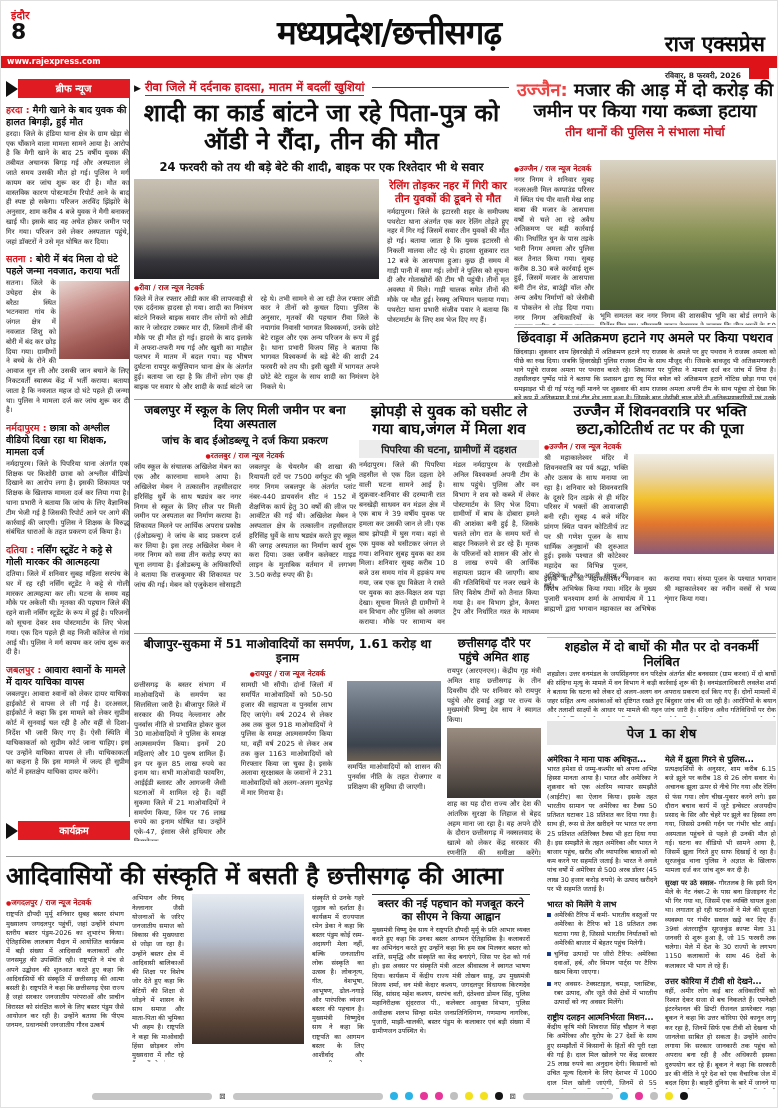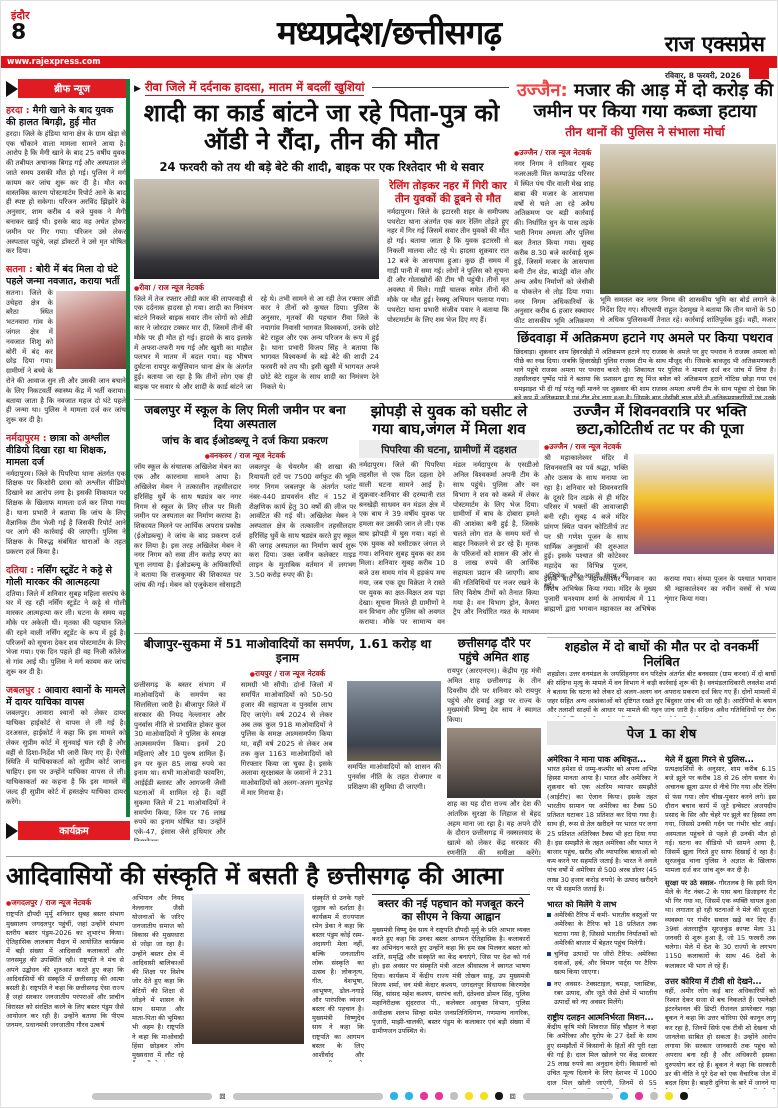--- a/index.html
+++ b/index.html
@@ -19,21 +19,21 @@
 
   
   .story { position:absolute; overflow:hidden; }
   .hl { font-weight:bold; color:#0f0f0f; text-align:center; line-height:1.18; }
   .body-txt { font-size:7px; line-height:1.4; text-align:justify; color:#1c1c1c; }
   .body-sm { font-size:6.5px; line-height:1.42; text-align:justify; color:#1c1c1c; }
   .byline { color:#b01116; font-weight:bold; font-size:7.5px; margin:3px 0 3px 0; }
   .byline::before { content:"\25CF "; color:#de1219; font-size:6px; }
   .cols2 { column-count:2; column-gap:8px; }
   .hrule { position:absolute; border-top:1px solid #9a9a9a; height:0; }
-  .vrule-r { border-right:4px solid #15803d; }
+  .vrule-r { border-right:1px solid #15803d; }
 
   
   .briefs-head { display:flex; align-items:center; margin-bottom:6px; }
   .briefs-arrow { width:0; height:0; border-top:8px solid transparent; border-bottom:8px solid transparent; border-left:12px solid #111; }
   .briefs-box { background:#e01b22; color:#fff; font-weight:bold; font-size:10px; padding:2px 10px 3px 10px; flex:1; text-align:center; }
   .brief-item { margin-bottom:6px; }
   .brief-hl { font-size:9.5px; font-weight:bold; line-height:1.25; color:#111; margin-bottom:2px; }
   .brief-city { color:#d6161e; }
   .brief-photo { float:right; width:70px; height:78px; margin:2px 0 2px 3px; background:linear-gradient(160deg,#e8d7d2 0%,#c98f8a 35%,#a05a55 70%,#7c3b3a 100%); }
   .program-label { position:absolute; left:5px; top:820px; width:124px; display:flex; align-items:center; }
@@ -44,21 +44,21 @@
   .kicker-text { color:#cf1420; font-weight:bold; font-size:11.5px; border-bottom:1.5px solid #cf1420; padding-bottom:1px; }
   .kicker-line { flex:1; border-top:1px solid #444; margin-left:8px; }
 
   .main-hl { font-size:24px; margin:2px 0 3px 0; }
   .main-sub { text-align:center; font-size:11.5px; font-weight:bold; color:#111; margin-bottom:5px; }
   .main-photo { width:245px; height:100px; background:linear-gradient(180deg,#c9c2b4 0%,#b0a899 30%,#6e6a66 62%,#35353b 82%,#232327 100%); }
   .railing-hl { color:#d40c12; font-size:10.5px; font-weight:bold; text-align:center; line-height:1.25; margin-bottom:3px; }
 
   .ujj-hl { font-size:18px; }
   .ujj-prefix { color:#ef4444; }
-  .ujj-sub { text-align:center; color:#cf1420; font-weight:bold; font-size:12px; margin:2px 0 4px 0; }
+  .ujj-sub { text-align:center; color:#cf1420; font-weight:bold; font-size:12px; margin:2px 0 20px 0; }
   .ujj-photo { width:100%; height:150px; background:linear-gradient(180deg,#d9d4c6 0%,#c2b392 22%,#8a9457 48%,#5f7140 72%,#4a5a34 100%); }
 
   .sec-hl2 { font-size:12px; margin-bottom:2px; }
   .sub-black { text-align:center; font-weight:bold; font-size:10.5px; color:#111; margin:2px 0; }
   .sub-bar { background:#ececec; text-align:center; font-weight:bold; font-size:10px; color:#222; padding:2px 0; margin:2px 0 3px 0; }
   .temple-photo { width:140px; height:100px; background:linear-gradient(180deg,#f2efe9 0%,#e8d7b0 20%,#f2c12e 45%,#e2762d 70%,#8a5a7a 100%); }
   .maoist-photo { width:100%; height:80px; background:linear-gradient(180deg,#8a94a0 0%,#5a6470 45%,#3c434d 80%,#6e6254 100%); }
   .shah-photo { width:100%; height:70px; background:linear-gradient(180deg,#9a8c80 0%,#6e625a 50%,#3a3633 100%); margin:2px 0; }
 
   .boxed-hl { font-size:12.5px; margin-bottom:2px; }
@@ -176,21 +176,21 @@
   <div class="story" style="left:513px; top:330px; width:262px; height:68px;">
     <div class="hl boxed-hl">छिंदवाड़ा में अतिक्रमण हटाने गए अमले पर किया पथराव</div>
     <div class="body-sm">छिंदवाड़ा। शुक्रवार शाम हिवरखेड़ी में अतिक्रमण हटाने गए राजस्व के अमले पर हुए पथराव ने राजस्व अमला को पीछे का रुख दिया। जबकि हिवरखेड़ी पुलिस राजस्व टीम के साथ मौजूद थी। जिसके बावजूद भी अतिक्रमणकारी थाने पहुंचे राजस्व अमला पर पथराव करते रहे। शिकायत पर पुलिस ने मामला दर्ज कर जांच में लिया है। तहसीलदार पुष्पेंद्र पांडे ने बताया कि प्रशासन द्वारा रघु मिंज बघेल को अतिक्रमण हटाने नोटिस छोड़ा गया एवं समझाइश भी दी गई परंतु नहीं मानने पर शुक्रवार की शाम राजस्व अमला अपनी टीम के साथ पहुंचा तो देखा कि बड़े रूप में अतिक्रमण है एवं टीन शेड लगा हुआ है। जिसके बाद जेसीबी चालू होते ही अतिक्रमणकारियों एवं उनके परिजन ने प्रशासन पर पथराव करना प्रारंभ कर दिया जिसके पश्चात तहसीलदार एवं उनकी टीम वहां पहुंची एवं जान बचाई। बाद में तहसीलदार ने पथराव करने वालों पर मामला दर्ज कराया।</div>
   </div>
 
   <div class="hrule" style="left:133px; top:398px; width:642px;"></div>
 
   <div class="story" style="left:133px; top:402px; width:222px; height:230px;">
     <div class="hl sec-hl2">जबलपुर में स्कूल के लिए मिली जमीन पर बना दिया अस्पताल</div>
     <div class="sub-black">जांच के बाद ईओडब्ल्यू ने दर्ज किया प्रकरण</div>
-    <div class="byline" style="text-align:center;">वनकरुर / राज न्यूज नेटवर्क</div>
+    <div class="byline" style="text-align:center;">रतलबुर / राज न्यूज नेटवर्क</div>
     <div class="body-txt cols2" style="height:160px;">जॉय स्कूल के संचालक अखिलेश मेबन का एक और कारनामा सामने आया है। अखिलेश मेबन ने तत्कालीन तहसीलदार हरिसिंह धुर्वे के साथ षड्यंत्र कर नगर निगम से स्कूल के लिए लीज पर मिली जमीन पर अस्पताल का निर्माण कराया है। शिकायत मिलने पर आर्थिक अपराध प्रकोष्ठ (ईओडब्ल्यू) ने जांच के बाद प्रकरण दर्ज कर लिया है। इस तरह अखिलेश मेबन ने नगर निगम को सवा तीन करोड़ रुपए का चूना लगाया है। ईओडब्ल्यू के अधिकारियों ने बताया कि राजकुमार की शिकायत पर जांच की गई। मेबन को एजुकेशन सोसाइटी जबलपुर के चेयरमैन की शाखा की रियायती दरों पर 7500 वर्गफुट की भूमि नगर निगम जबलपुर के अंतर्गत प्लांट नंबर-440 डायवर्सन शीट नं 152 में शैक्षणिक कार्य हेतु 30 वर्षों की लीज पर आवंटित की गई थी। अखिलेश मेबन ने अस्पताल क्षेत्र के तत्कालीन तहसीलदार हरिसिंह धुर्वे के साथ षड्यंत्र करते हुए स्कूल की जगह अस्पताल का निर्माण कार्य शुरू करा दिया। उक्त जमीन कलेक्टर गाइड लाइन के मुताबिक वर्तमान में लगभग 3.50 करोड़ रुपए की है।</div>
   </div>
 
   <div class="story" style="left:358px; top:402px; width:180px; height:230px;">
     <div class="hl sec-hl2" style="font-size:15px;">झोपड़ी से युवक को घसीट ले गया बाघ,जंगल में मिला शव</div>
     <div class="sub-bar">पिपरिया की घटना, ग्रामीणों में दहशत</div>
     <div class="body-txt cols2" style="height:170px;">नर्मदापुरम। जिले की पिपरिया तहसील से एक दिल दहला देने वाली घटना सामने आई है। शुक्रवार-शनिवार की दरम्यानी रात बनखेड़ी साधवन वन मंडल क्षेत्र में एक बाघ ने 39 वर्षीय युवक पर हमला कर उसकी जान ले ली। एक बाघ झोपड़ी में घुस गया। वहां से एक युवक को घसीटकर जंगल ले गया। शनिवार सुबह युवक का शव मिला। शनिवार सुबह करीब 10 बजे उस समय गांव में हड़कंप मच गया, जब एक दूध विक्रेता ने रास्ते पर युवक का क्षत-विक्षत शव पड़ा देखा। सूचना मिलते ही ग्रामीणों ने वन विभाग और पुलिस को अवगत कराया। मौके पर सामान्य वन मंडल नर्मदापुरम के एसडीओ अनिल विश्वकर्मा अपनी टीम के साथ पहुंचे। पुलिस और वन विभाग ने शव को कब्जे में लेकर पोस्टमार्टम के लिए भेज दिया। ग्रामीणों में बाघ के दोबारा हमले की आशंका बनी हुई है, जिसके चलते लोग रात के समय घरों से बाहर निकलने से डर रहे हैं। मृतक के परिजनों को शासन की ओर से 8 लाख रुपये की आर्थिक सहायता प्रदान की जाएगी। बाघ की गतिविधियों पर नजर रखने के लिए विशेष टीमों को तैनात किया गया है। वन विभाग ड्रोन, कैमरा ट्रैप और निर्धारित गश्त के माध्यम से बाघ की मूवमेंट पर निगरानी कर रहा है।</div>
   </div>
 
   <div class="story" style="left:543px; top:402px; width:232px; height:230px;">

